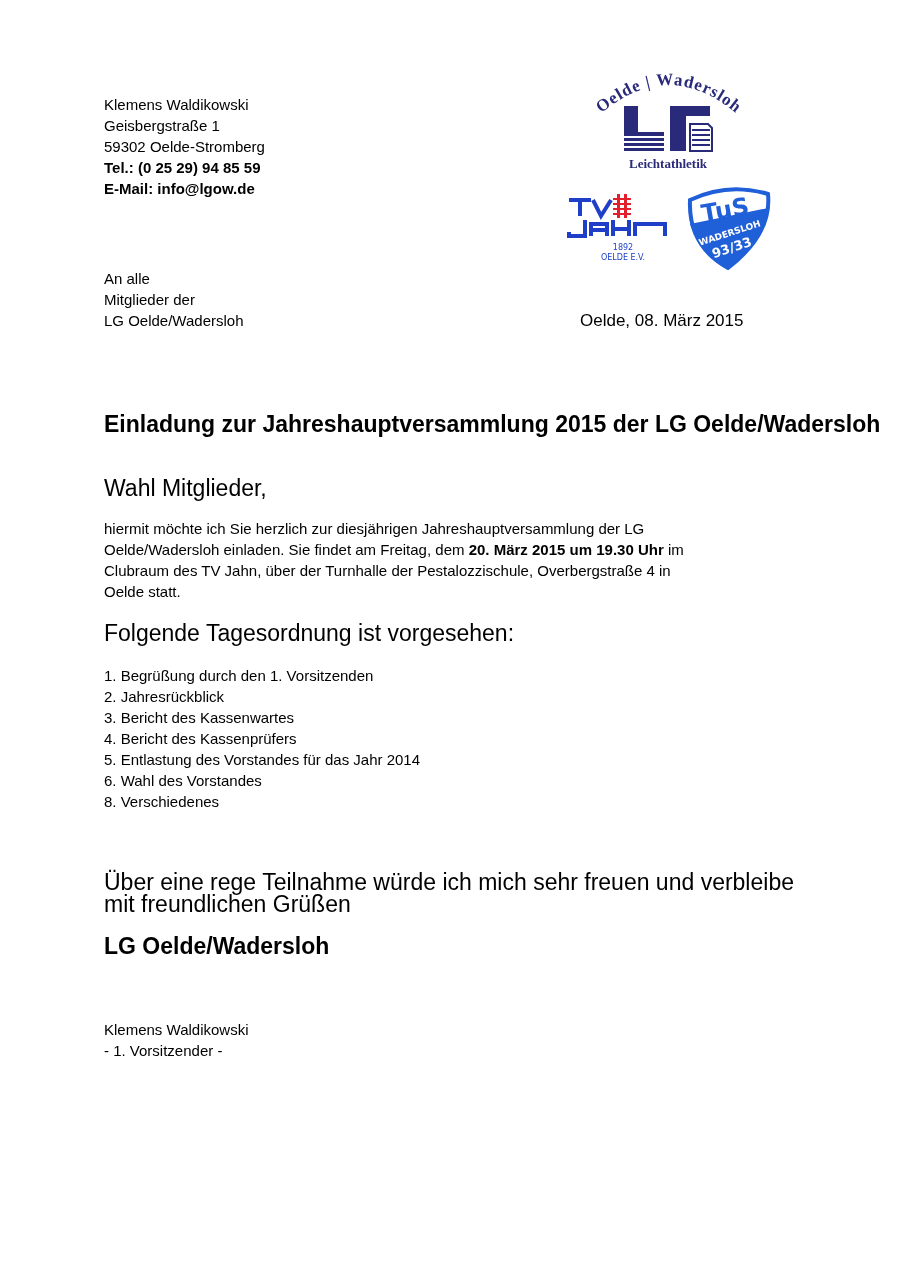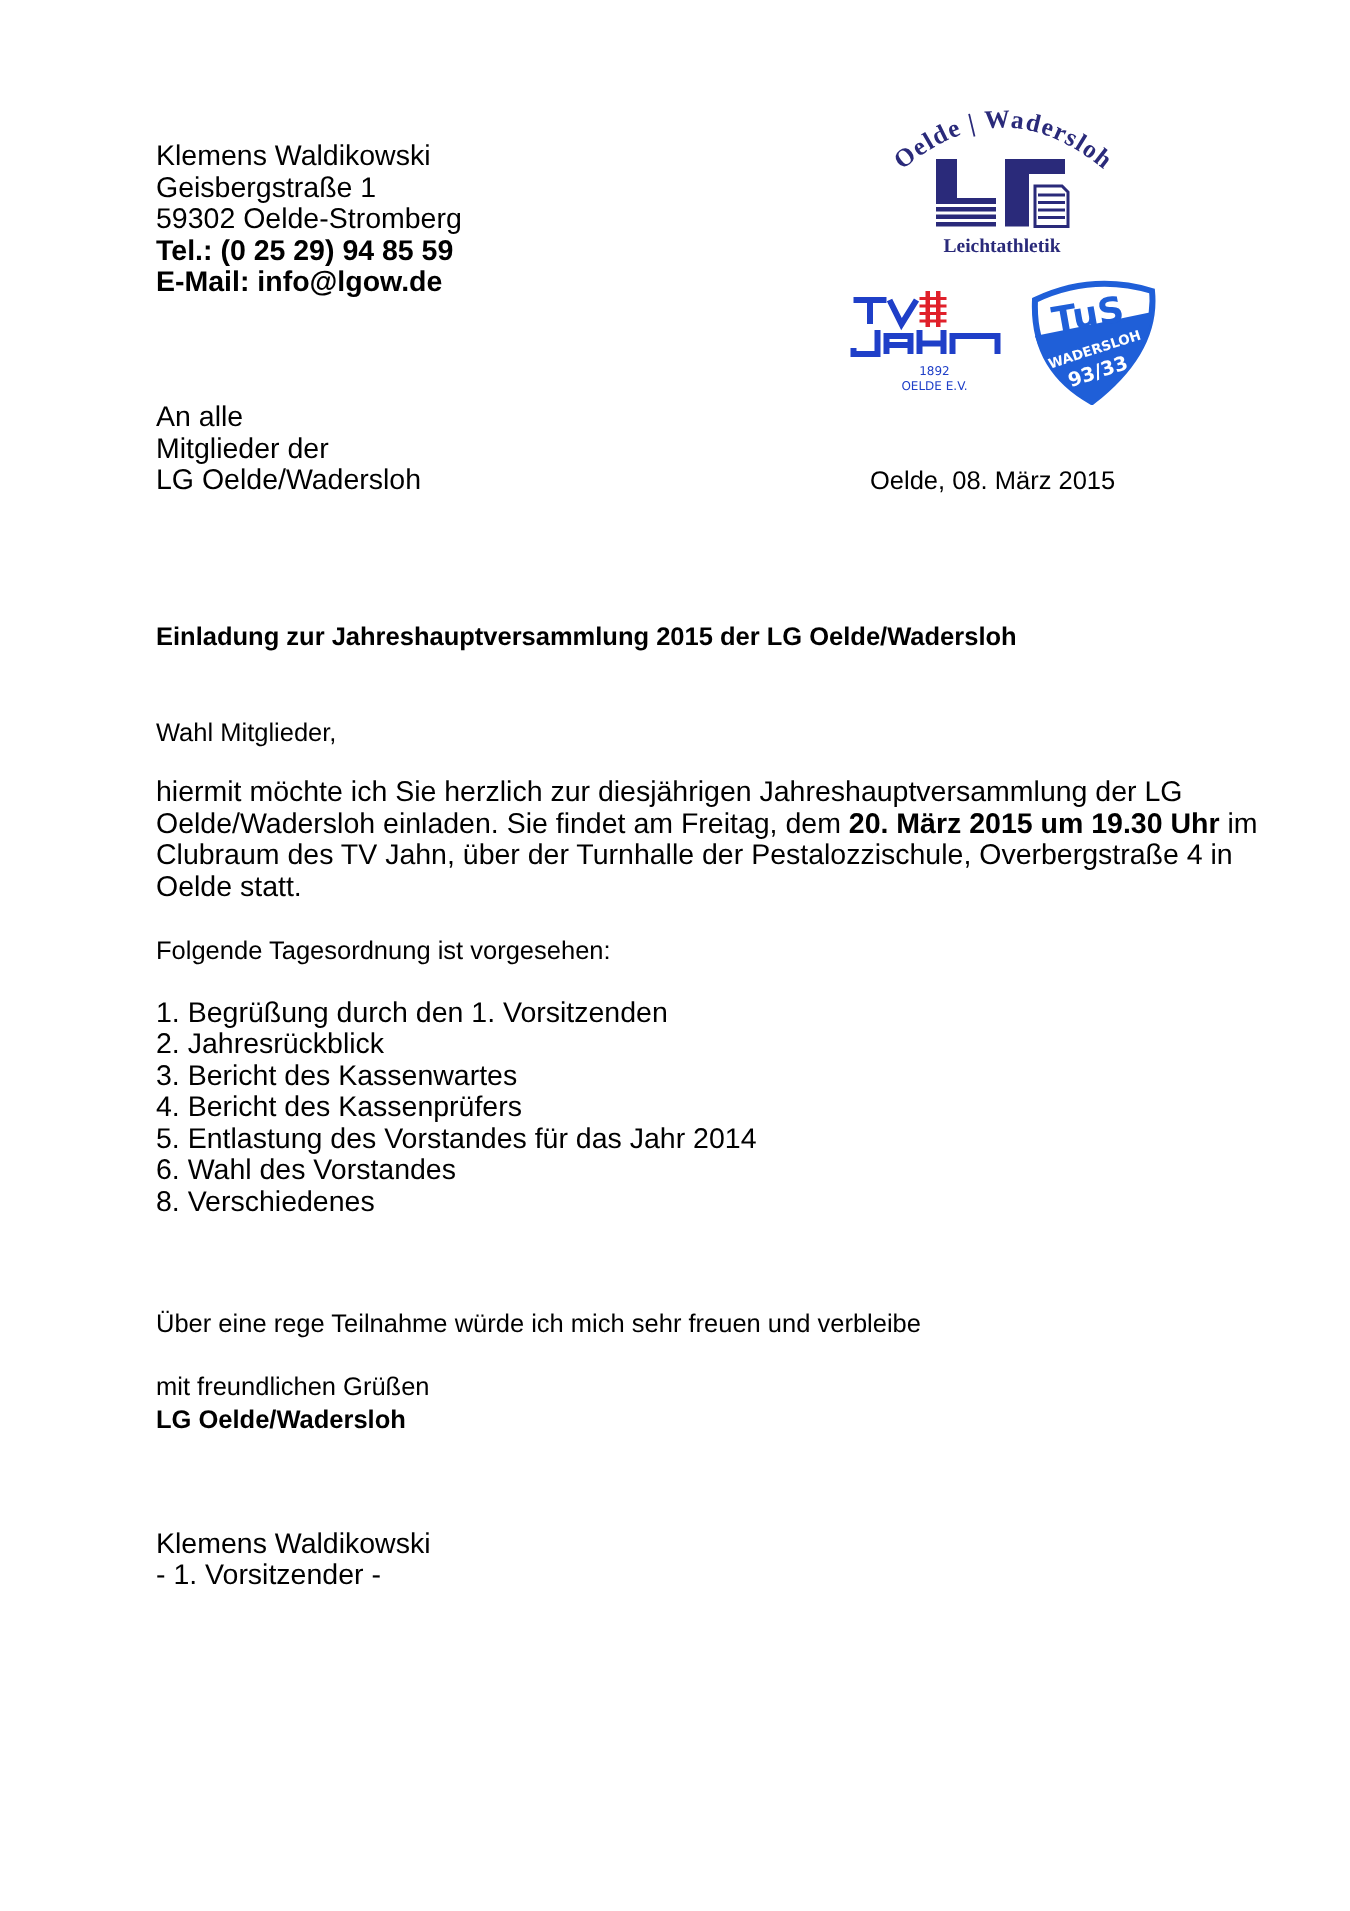--- a/index.html
+++ b/index.html
@@ -1,22 +1,22 @@
 <!DOCTYPE html>
 <html><head>
 <meta charset="utf-8">
 <style>
   html, body { margin: 0; padding: 0; background: #ffffff; }
   body {
     width: 900px; height: 1274px; position: relative; overflow: hidden;
     font-family: "Liberation Sans", sans-serif; color: #000; font-size: 17px;
   }
-  .line { position: absolute; left: 104px; white-space: nowrap; line-height: 21px; font-size: 17px; }
+  .line { position: absolute; left: 104px; white-space: nowrap; line-height: 21px; font-size: 23px; }
   .b { font-weight: bold; }
-  .block { position: absolute; left: 104px; line-height: 21px; font-size: 19px; white-space: nowrap; }
+  .block { position: absolute; left: 104px; line-height: 21px; font-size: 15px; white-space: nowrap; }
   .block div { height: 21px; }
   #date { position: absolute; left: 580px; top: 310px; line-height: 21px; font-size: 17px; white-space: nowrap; }
   .logo { position: absolute; }
 </style>
 </head>
 <body>
 
 <div class="block" style="top:94px;">
   <div>Klemens Waldikowski</div>
   <div>Geisbergstraße 1</div>
@@ -109,19 +109,19 @@
   <div>1. Begrüßung durch den 1. Vorsitzenden</div>
   <div>2. Jahresrückblick</div>
   <div>3. Bericht des Kassenwartes</div>
   <div>4. Bericht des Kassenprüfers</div>
   <div>5. Entlastung des Vorstandes für das Jahr 2014</div>
   <div>6. Wahl des Vorstandes</div>
   <div>8. Verschiedenes</div>
 </div>
 
 <div class="line" style="top:872px;">Über eine rege Teilnahme würde ich mich sehr freuen und verbleibe</div>
-<div class="line" style="top:894px;margin-top:20px;">mit freundlichen Grüßen</div>
+<div class="line" style="top:894px;">mit freundlichen Grüßen</div>
 <div class="line b" style="top:936px;">LG Oelde/Wadersloh</div>
 
 <div class="block" style="top:1019px;">
   <div>Klemens Waldikowski</div>
   <div>- 1. Vorsitzender -</div>
 </div>
 
 </body></html>

